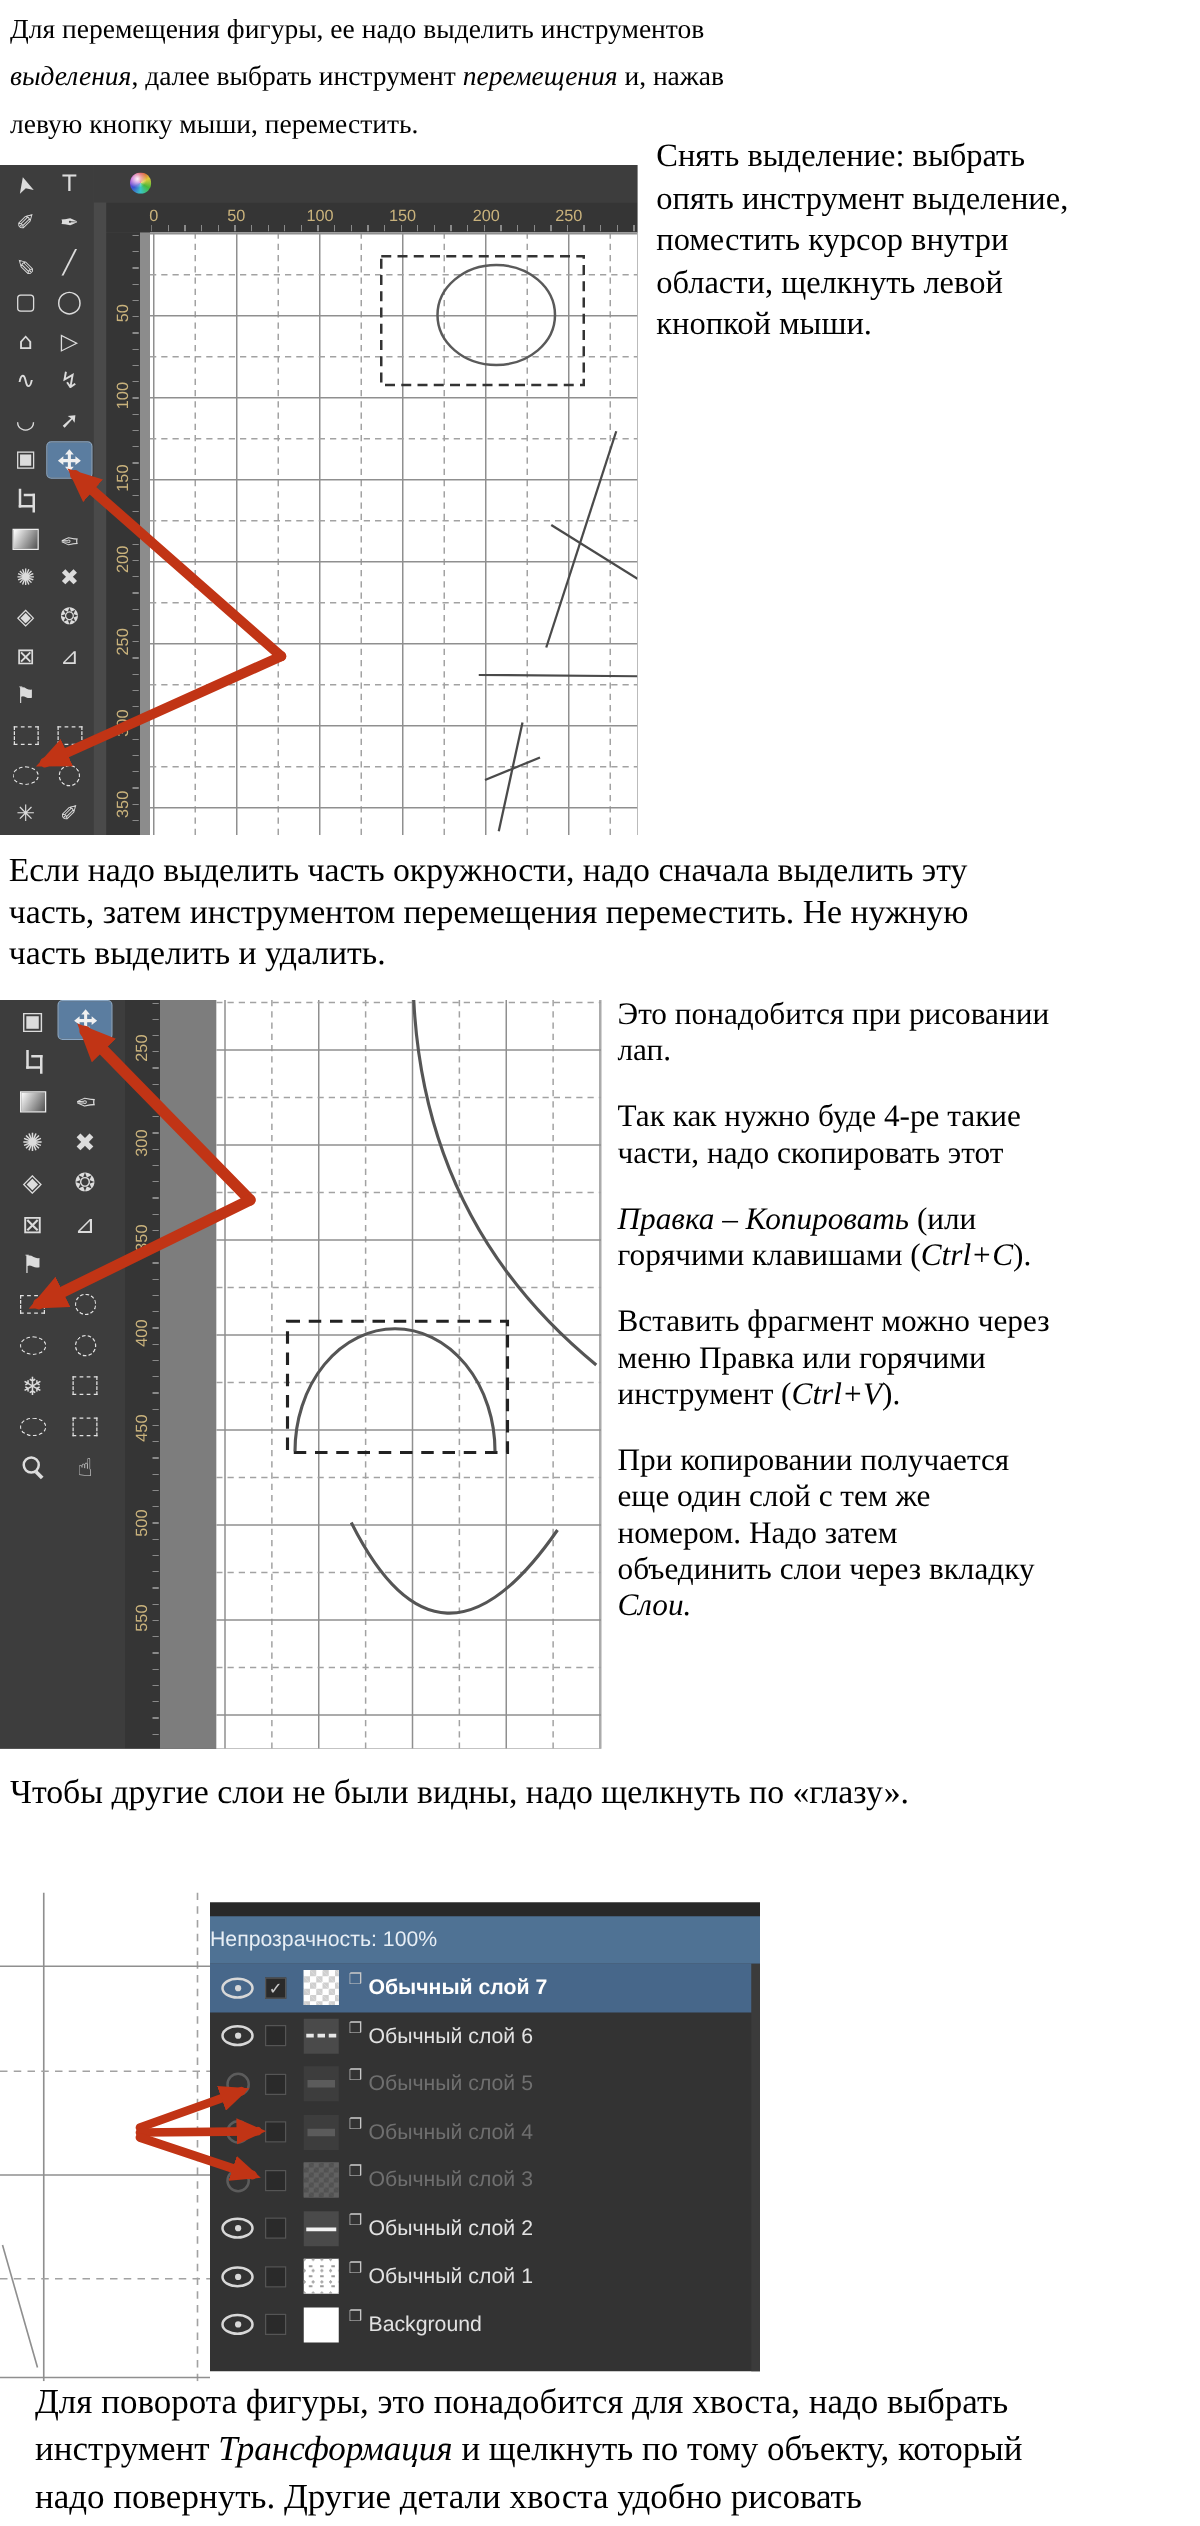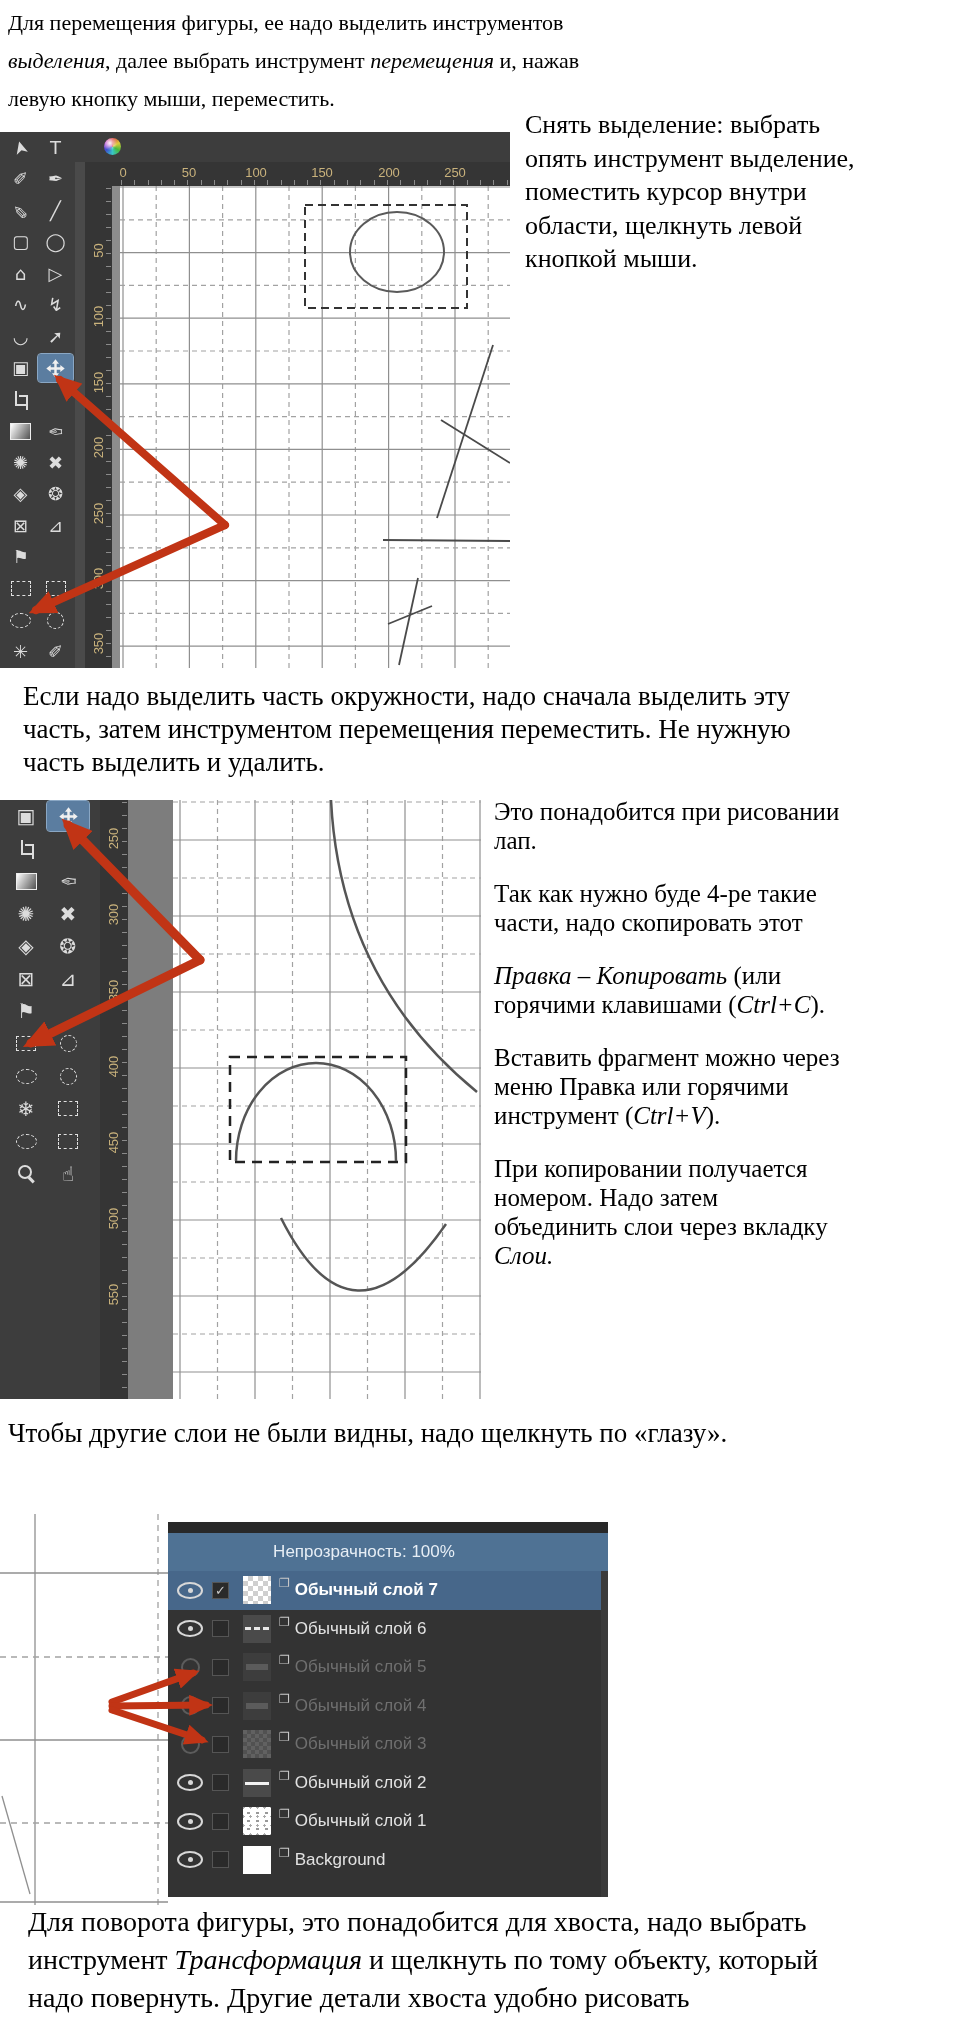--- a/index.html
+++ b/index.html
@@ -3,21 +3,21 @@
 <meta charset="utf-8">
 <style>
   html,body{margin:0;padding:0;background:#fff;}
   #page{position:relative;width:960px;height:2021px;background:#fff;overflow:hidden;
         font-family:"Liberation Serif","DejaVu Serif",serif;color:#000;}
   .doc{position:absolute;}
   .doc .ln{white-space:nowrap;}
   .bi{font-weight:normal;font-style:italic;}
   #t1{left:8px;top:4px;font-size:22px;line-height:38px;}
   #rt1{left:525px;top:108px;font-size:26px;line-height:33.5px;}
-  #t2{left:23px;top:680px;font-size:27px;line-height:33px;}
+  #t2{left:7px;top:680px;font-size:27px;line-height:33px;}
   #rt2{left:494px;top:797px;font-size:25px;line-height:29px;}
   #rt2 .para{margin-bottom:24px;}
   #t3{left:8px;top:1416px;font-size:27px;line-height:34px;}
   #t4{left:8px;top:1903px;font-size:28px;line-height:38px;margin-left:20px;}
 
   
   .shot{position:absolute;background:#4a4a4a;overflow:hidden;}
   #shot1{left:0;top:132px;width:510px;height:536px;}
   #shot2{left:0;top:800px;width:481px;height:599px;}
   .tbar{position:absolute;background:#3d3d3d;overflow:hidden;}
@@ -68,21 +68,21 @@
         conic-gradient(#d83a3a,#ddc93a,#46b83c,#39c6c6,#3c51d0,#bb3ccc,#d83a3a);}
   .overlay{position:absolute;left:0;top:0;pointer-events:none;}
 
   
   #shot3{position:absolute;left:0;top:1514px;width:620px;height:391px;}
   #frag{position:absolute;left:0;top:0;width:168px;height:391px;background:#fff;}
   #panel{position:absolute;left:168px;top:8px;width:440px;height:375px;background:#333;
          font-family:"Liberation Sans","DejaVu Sans",sans-serif;}
   #panel .pstrip{position:absolute;left:0;top:0;width:100%;height:11px;background:#282828;border-bottom:1px solid #1e1e1e;}
   #panel .phead{position:absolute;left:0;top:11px;width:100%;height:38px;background:#4f7294;
-        color:#e7eef5;font-size:17px;line-height:38px;text-align:center;box-sizing:border-box;padding-right:48px;}
+        color:#e7eef5;font-size:17px;line-height:38px;text-align:left;box-sizing:border-box;padding-right:48px;}
   #panel .scroll{position:absolute;right:0;top:49px;width:7px;bottom:0;background:#3b3b3b;}
   #rows{position:absolute;left:0;top:49px;width:100%;}
   .lrow{position:relative;height:38.5px;display:flex;align-items:center;}
   .lrow.sel{background:#47678a;}
   .eye-wrap{width:44px;display:flex;justify-content:center;}
   .eye{position:relative;width:22px;height:13px;border:2px solid #d8d8d8;border-radius:50%;}
   .eye::after{content:"";position:absolute;left:50%;top:50%;width:5px;height:5px;margin:-2.5px;border-radius:50%;background:#d8d8d8;}
   .eye.dim{width:15px;height:15px;border-color:#5c5c5c;}
   .eye.dim::after{display:none;}
   .lcheck{width:15px;height:15px;background:#2a2a2a;border:1px solid #555;margin-right:14px;
@@ -497,20 +497,21 @@
         <div class="ln"><span class="bi">Правка – Копировать</span><span> (или</span></div>
         <div class="ln"><span>горячими клавишами (</span><span class="bi">Ctrl+C</span><span>).</span></div>
       </div>
       <div class="para">
         <div class="ln"><span>Вставить фрагмент можно через</span></div>
         <div class="ln"><span>меню Правка или горячими</span></div>
         <div class="ln"><span>инструмент (</span><span class="bi">Ctrl+V</span><span>).</span></div>
       </div>
       <div class="para">
         <div class="ln"><span>При копировании получается</span></div>
+        <div class="ln"><span>еще один слой с тем же</span></div>
         <div class="ln"><span>номером. Надо затем</span></div>
         <div class="ln"><span>объединить слои через вкладку</span></div>
         <div class="ln"><span class="bi">Слои.</span></div>
       </div>
     </div>
 
   <div id="t3" class="doc">
     <div class="ln"><span>Чтобы другие слои не были видны, надо щелкнуть по «глазу».</span></div>
   </div>
 

